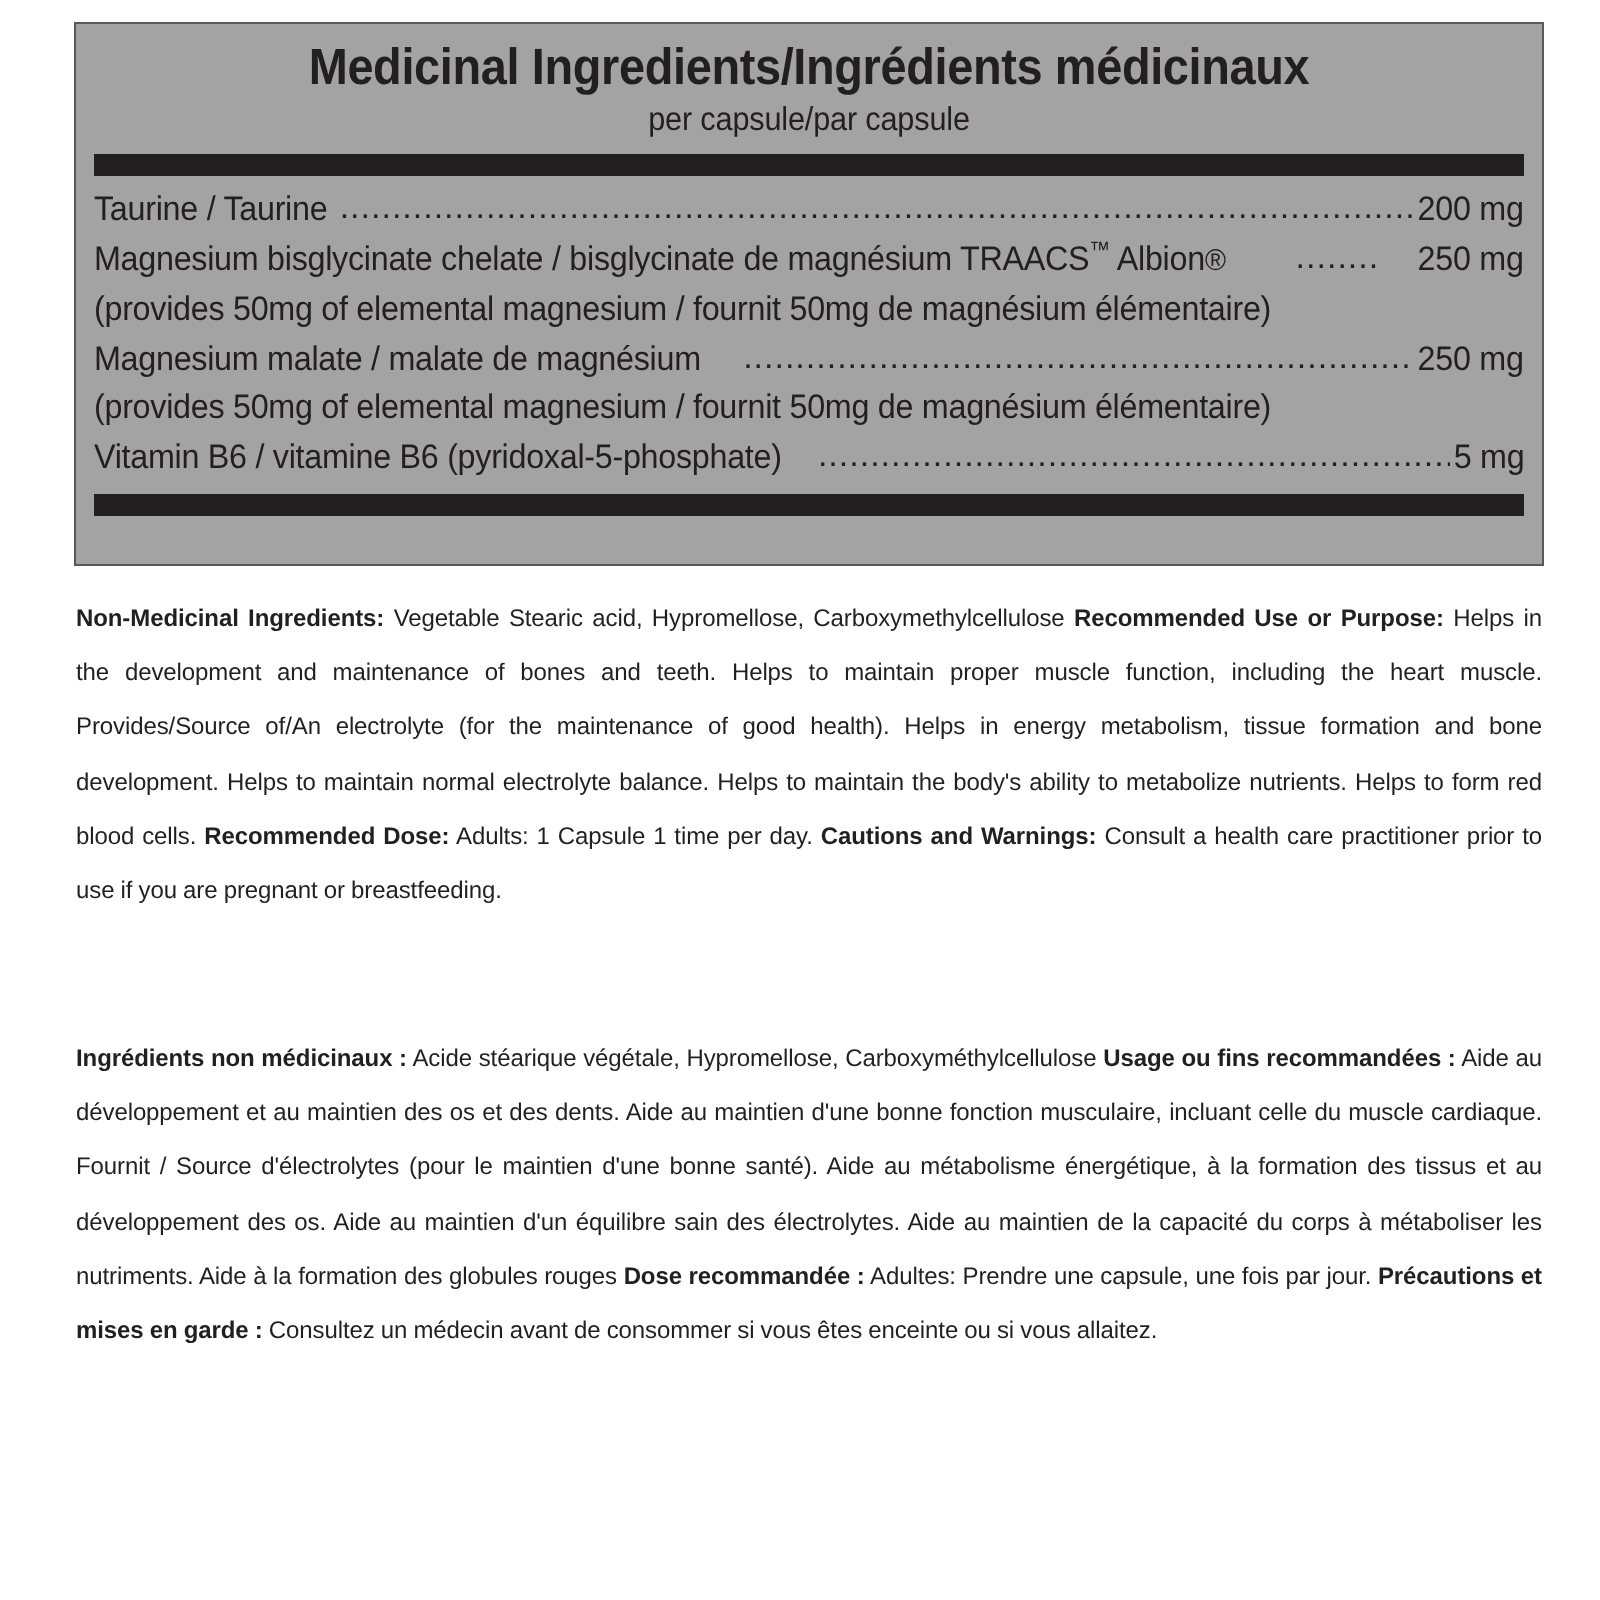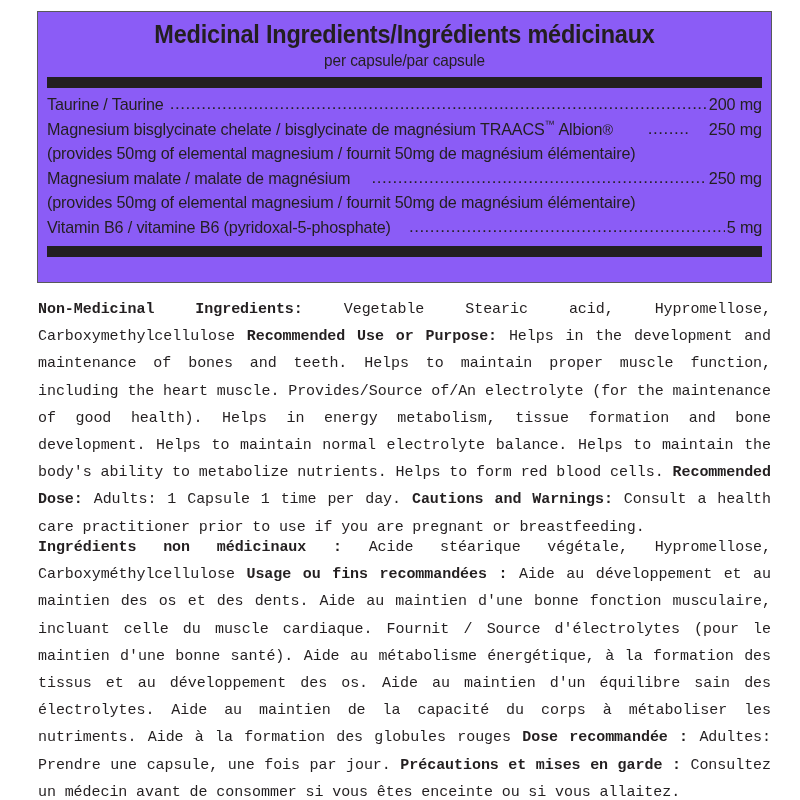--- a/index.html
+++ b/index.html
@@ -24,21 +24,21 @@
 
   
   .panel {
     position: absolute;
     left: 37px;
     top: 11px;
     width: 735px;
     height: 272px;
     box-sizing: border-box;
     border: 1.5px solid #58595b;
-    background: #8b5cf6;
+    background: #a3a3a3;
     padding: 0 9px;
   }
 
   .panel-title {
     text-align: center;
     font-weight: bold;
     font-size: 25.5px;
     line-height: 30px;
     letter-spacing: -0.2px;
     transform: scaleX(0.92);
@@ -117,29 +117,28 @@
   .reg {
     font-size: 15px;
     vertical-align: baseline;
   }
 
   
   .body-block {
     position: absolute;
     left: 38px;
     width: 733px;
-    font-size: 15px;
+    font-size: 12px;
     line-height: 27.2px;
     text-align: justify;
     letter-spacing: -0.05px;
     word-spacing: -0.2px;
-    font-family: Liberation Mono, monospace;
   }
   .body-block.en { top: 296px; }
-  .body-block.fr { top: 534px; }
+  .body-block.fr { top: 516px; }
 
   .body-block p {
     margin: 0;
     text-align: justify;
   }
   .body-block b {
     font-weight: bold;
   }
 </style>
 </head>

